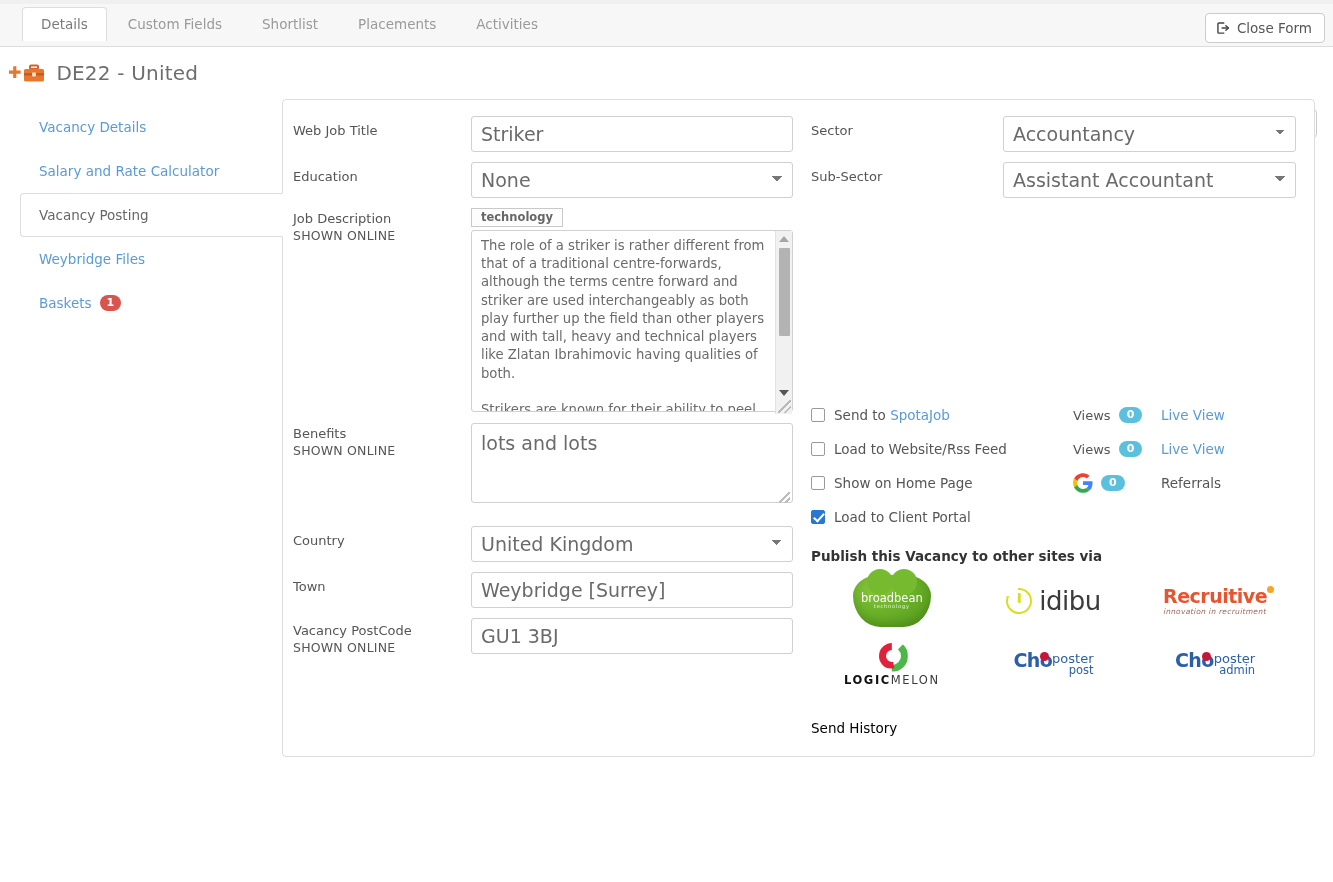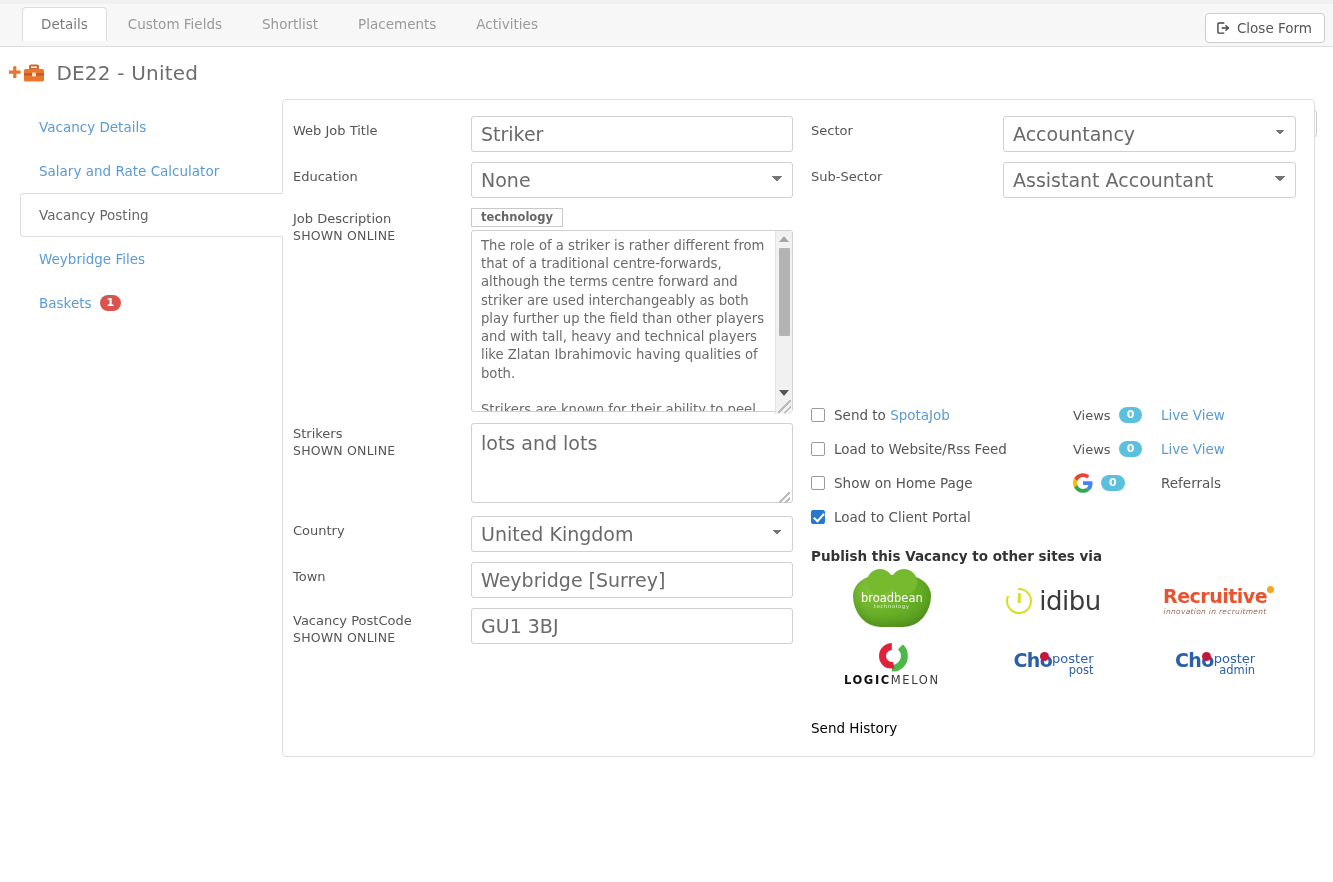--- a/index.html
+++ b/index.html
@@ -504,30 +504,30 @@
                   </div>
                 <div style="height:14px"></div>
               </div>
               <div class="resize-grip"></div>
             </div>
           </div>
         </div>
 
         <div class="frow">
           <div class="flabel" style="padding-top:2px">
-            <span>Strikers</span>
+            <span>Benefits</span>
             <span class="sub">SHOWN ONLINE</span>
           </div>
           <div class="fctl" style="position:relative">
             <textarea class="ta" style="height: 80px;">lots and lots</textarea>
             <div class="ta-grip-sm"></div>
           </div>
         </div>
 
-        <div class="frow" style="margin-top:10px">
+        <div class="frow" style="margin-top:20px">
           <div class="flabel">Country</div>
           <div class="fctl">
             <select class="sel">
               <option>United Kingdom</option>
             </select>
           </div>
         </div>
 
         <div class="frow">
           <div class="flabel">Town</div>

